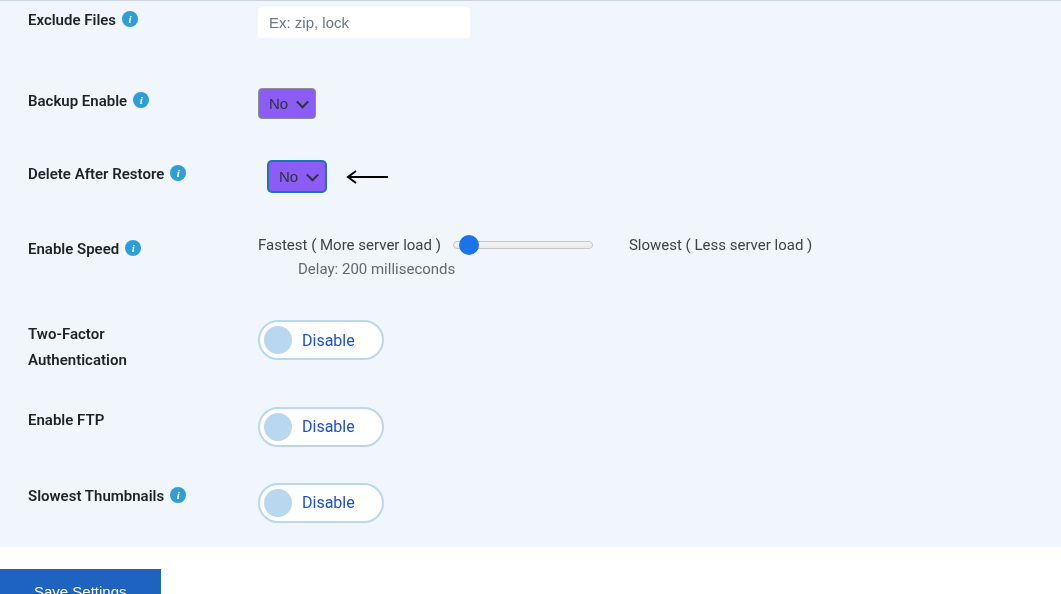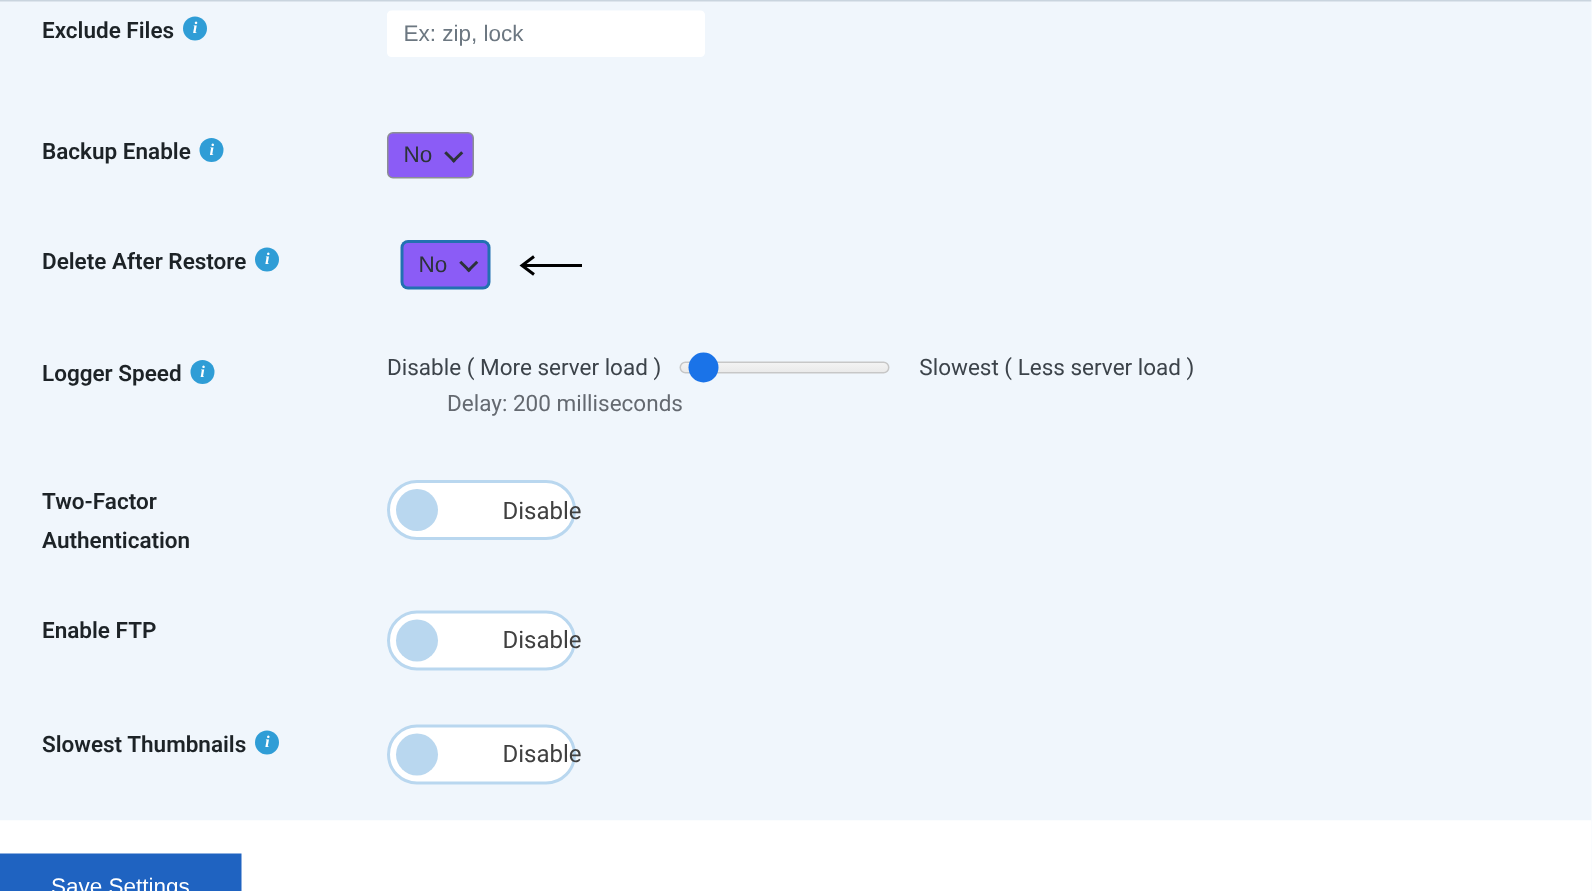--- a/index.html
+++ b/index.html
@@ -165,24 +165,23 @@
     gap: 10px;
   }
   .toggle-knob {
     width: 28px;
     height: 28px;
     border-radius: 50%;
     background: #b9d7ef;
     flex-shrink: 0;
   }
   .toggle-label {
-    color: #404040;
+    color: #1d4ed8;
     font-size: 16px;
     font-weight: 400;
-    margin-left: 33px;
   }
   .footer {
     background: #fff;
     padding: 22px 0 22px 0;
   }
   .save-btn {
     background: #135e96;
     background: #2365c0;
     background: #1d6fd9;
     background: #2465c4;
@@ -246,29 +245,29 @@
         <svg width="48" height="16" viewBox="0 0 48 16">
           <line x1="46" y1="8" x2="6" y2="8" stroke="#000" stroke-width="2"></line>
           <polyline points="14,2 6,8 14,14" fill="none" stroke="#000" stroke-width="2"></polyline>
         </svg>
       </span>
     </div>
   </div>
 
   <div class="row" style="padding-top:44px;">
     <div class="label-col">
-      <span>Logger Speed</span>
+      <span>Enable Speed</span>
       <span class="info-icon">i</span>
     </div>
     <div class="control-col">
       <div class="speed-wrap">
         <div class="speed-line">
-          <span>Disable ( More server load )</span>
+          <span>Fastest ( More server load )</span>
           <input type="range" min="0" max="100" value="4" class="slider" style="">
-          <span style="margin-left:8px;">Slowest ( Less server load )</span>
+          <span style="margin-left:24px;">Slowest ( Less server load )</span>
         </div>
         <div class="delay-text">Delay: 200 milliseconds</div>
       </div>
     </div>
   </div>
 
   <div class="row" style="padding-top:42px;">
     <div class="label-col multi">
       <span style="width:100%;">Two-Factor</span>
       <span>Authentication</span>

